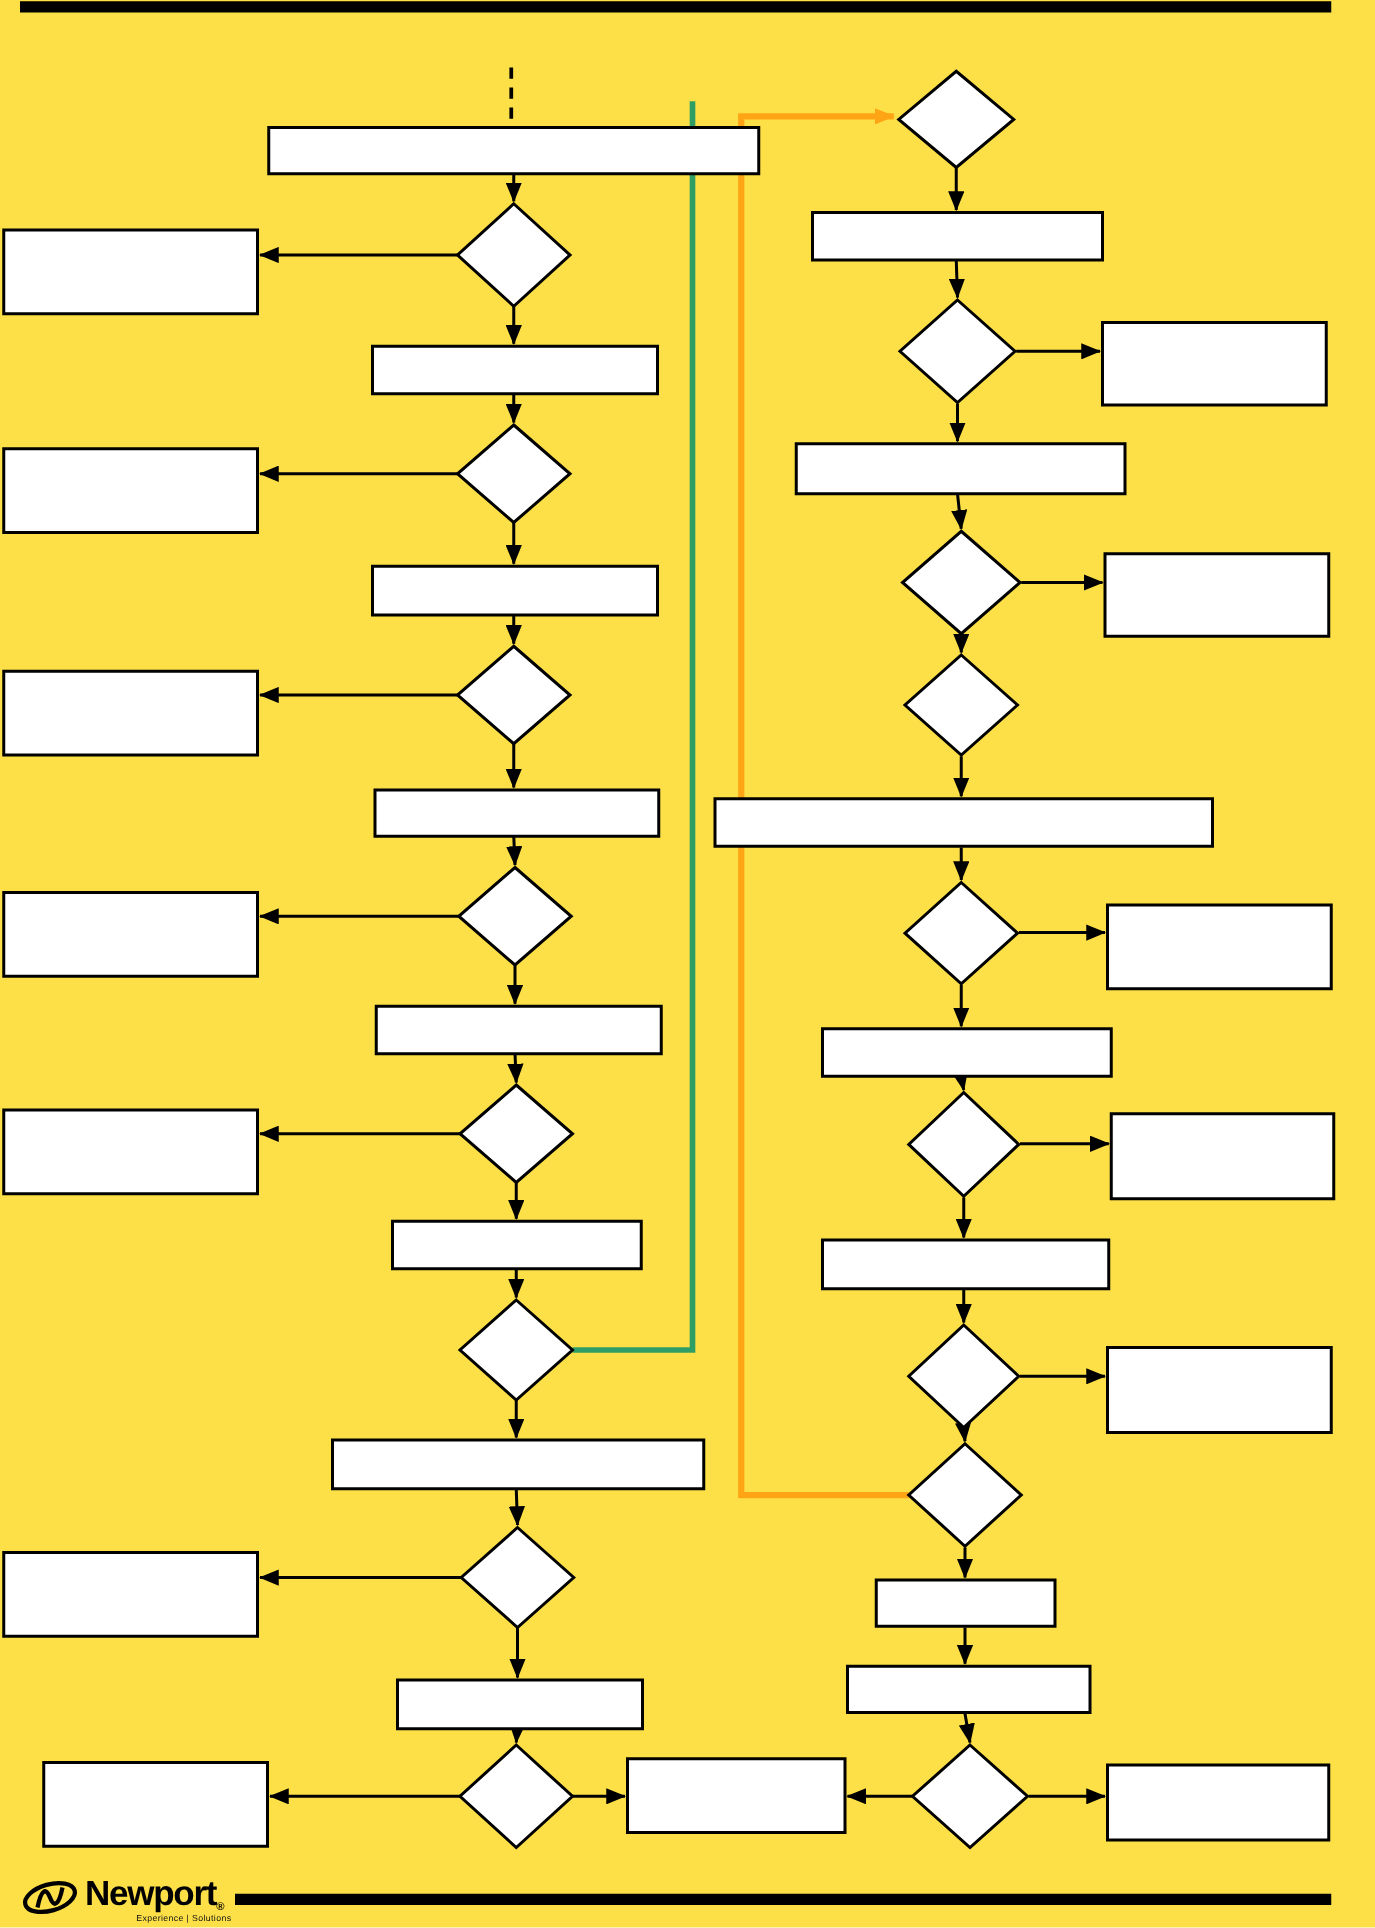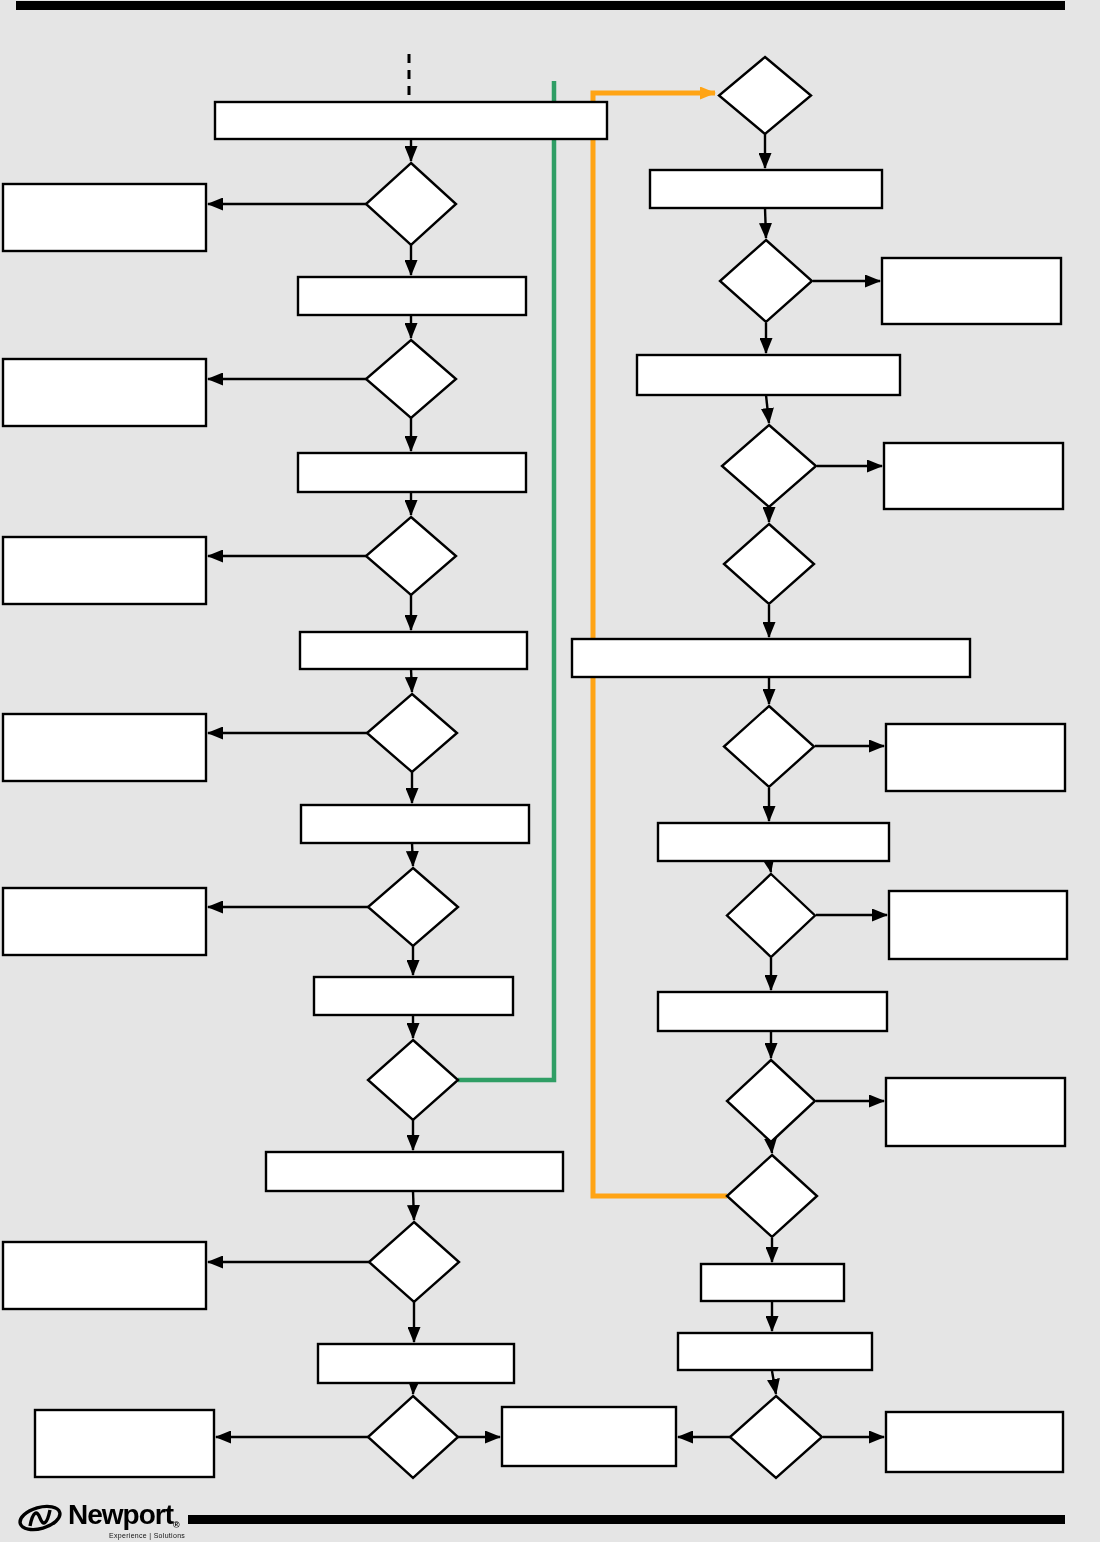--- a/index.html
+++ b/index.html
@@ -1,16 +1,16 @@
 <!DOCTYPE html>
 <html><head>
 <meta charset="utf-8">
 <style>
   html,body{margin:0;padding:0;background:#ffffff;}
-  .page{position:relative;width:1100px;height:1542px;background:#e5e5e5;overflow:hidden;
+  .page{position:relative;width:1100px;height:1542px;background:#fde047;overflow:hidden;
         font-family:"Liberation Sans",sans-serif;}
   .top-rule{position:absolute;left:16px;top:1px;width:1049px;height:9px;background:#000;}
   #flow-svg{position:absolute;left:0;top:0;width:1100px;height:1542px;}
   .logo-icon{position:absolute;left:17px;top:1503px;width:46px;height:30px;}
   .brand-word{position:absolute;left:68px;top:1499px;font-size:28px;font-weight:bold;
               letter-spacing:-1px;color:#000;white-space:nowrap;}
   .brand-word .reg{font-size:9px;font-weight:bold;vertical-align:-4px;letter-spacing:0;}
   .tagline{position:absolute;left:109px;top:1532px;font-size:7px;color:#111;
            letter-spacing:0.3px;white-space:nowrap;}
   .bottom-rule{position:absolute;left:188px;top:1515px;width:877px;height:9px;background:#000;}

